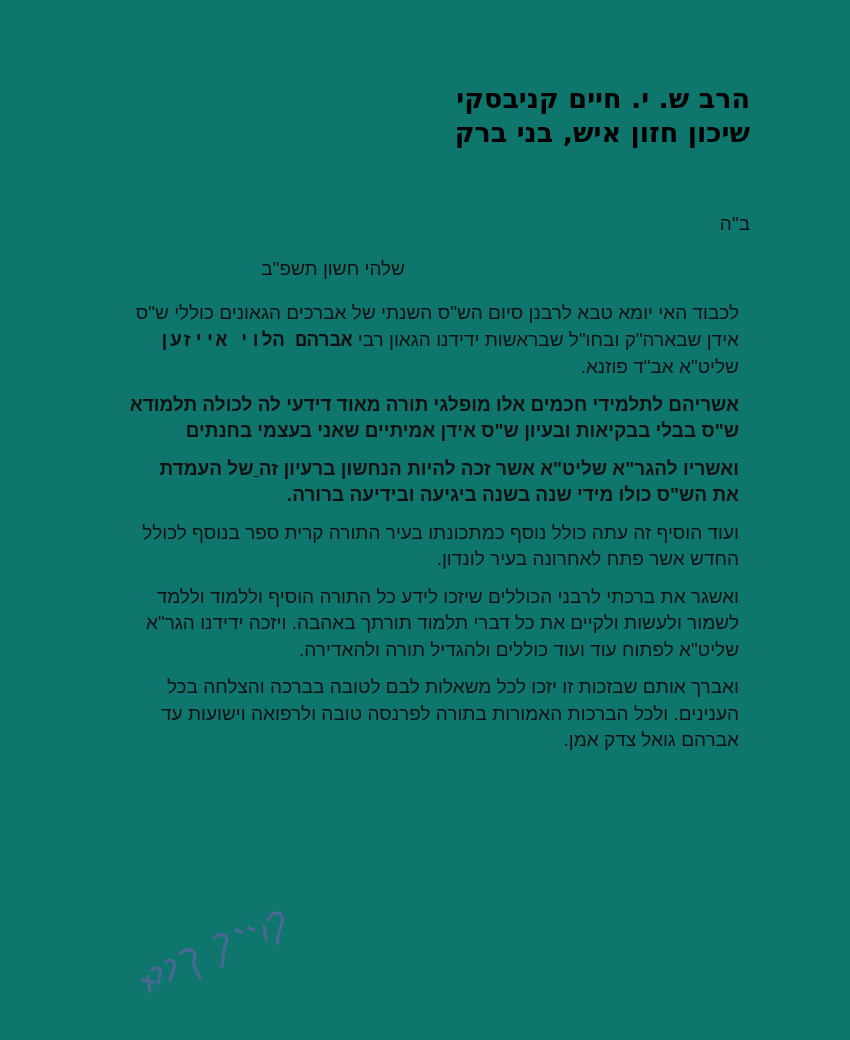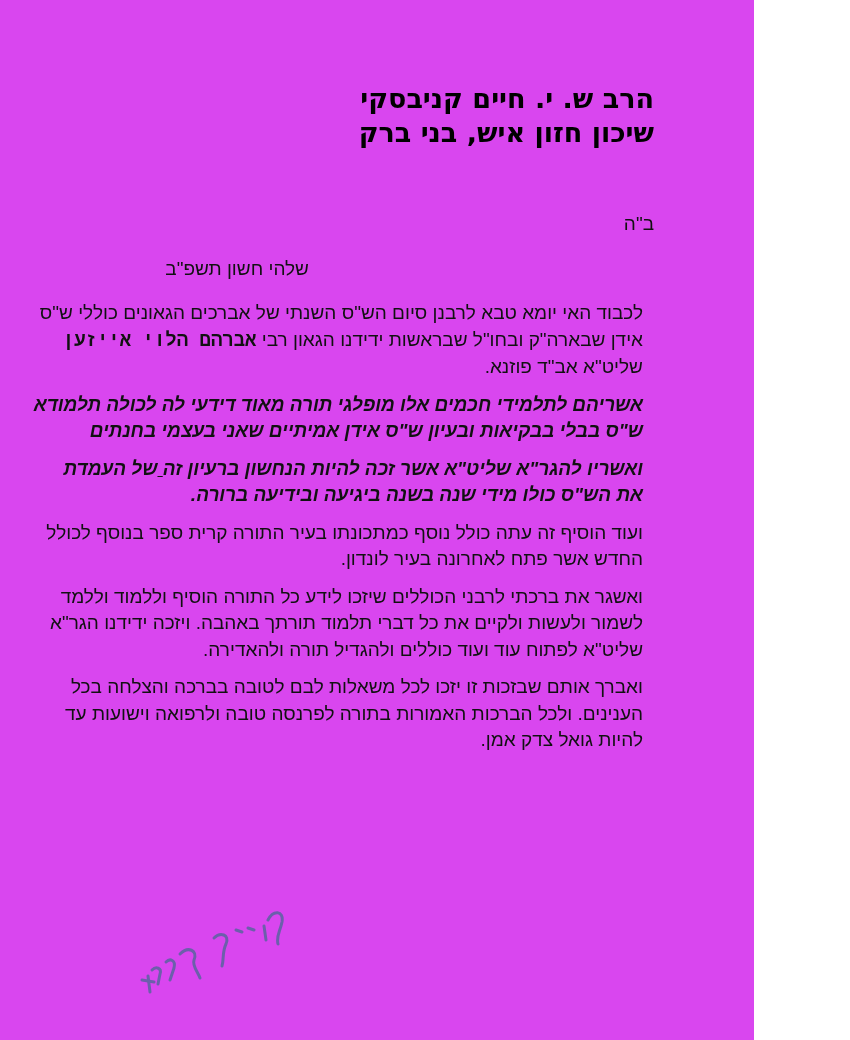--- a/index.html
+++ b/index.html
@@ -11,23 +11,23 @@
       width: 850px;
       height: 1040px;
       position: relative;
       overflow: hidden;
       font-family: "Liberation Sans", "DejaVu Sans", sans-serif;
       color: #111111;
     }
     .page {
       position: absolute;
       left: 0; top: 0;
-      width: 754px;
+      width: 850px;
       height: 1040px;
-      background: #d946ef;
+      background: #0f766e;
     }
     .letterhead {
       position: absolute;
       right: 100px;
       top: 82px;
       direction: rtl;
       text-align: right;
       font-family: "DejaVu Sans", "Liberation Sans", sans-serif;
       font-weight: bold;
       font-size: 27px;
@@ -58,21 +58,21 @@
       right: 100px;
       top: 300px;
       direction: rtl;
       text-align: right;
       font-size: 19px;
       line-height: 26.5px;
     }
     .para {
       margin: 0 11px 11px 0;
     }
-    .para.bold { font-weight: bold; font-style: italic; }
+    .para.bold { font-weight: bold; }
     .line { display: block; white-space: nowrap; }
     .name-bold { font-weight: bold; font-family: Liberation Mono, monospace; }
     .ul { text-decoration: underline; }
     .signature {
       position: absolute;
       left: 108px;
       top: 888px;
       width: 200px;
       height: 115px;
     }
@@ -115,21 +115,21 @@
 
     <p class="para">
       <span class="line">ואשגר את ברכתי לרבני הכוללים שיזכו לידע כל התורה הוסיף וללמוד וללמד</span>
       <span class="line">לשמור ולעשות ולקיים את כל דברי תלמוד תורתך באהבה. ויזכה ידידנו הגר"א</span>
       <span class="line">שליט"א לפתוח עוד ועוד כוללים ולהגדיל תורה ולהאדירה.</span>
     </p>
 
     <p class="para">
       <span class="line"> ואברך אותם שבזכות זו יזכו לכל משאלות לבם לטובה בברכה והצלחה בכל</span>
       <span class="line">הענינים. ולכל הברכות האמורות בתורה לפרנסה טובה ולרפואה וישועות עד</span>
-      <span class="line">להיות גואל צדק אמן.</span>
+      <span class="line">אברהם גואל צדק אמן.</span>
     </p>
   </div>
 
   <div class="signature">
     <svg width="200" height="115" viewBox="0 0 200 115">
       <g fill="none" stroke="#5a64a0" stroke-width="3" stroke-linecap="round" stroke-linejoin="round" opacity="0.85">
         <path d="M160 32 C 165 22, 176 22, 174 34 C 172 44, 168 48, 170 56"></path>
         <path d="M156 38 L 158 52"></path>
         <path d="M140 40 L 146 42"></path>
         <path d="M128 42 L 134 44"></path>

